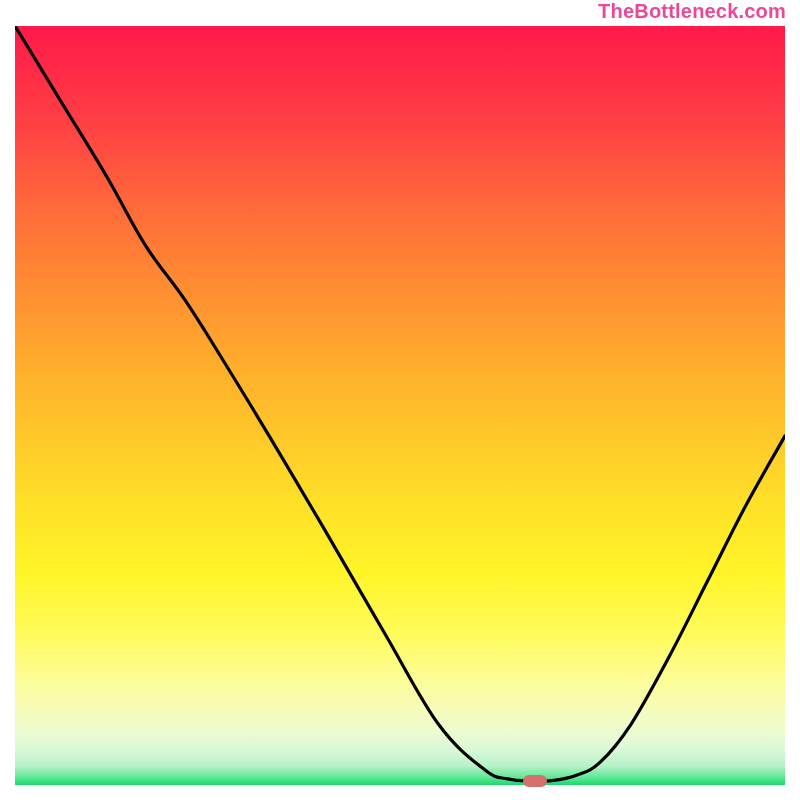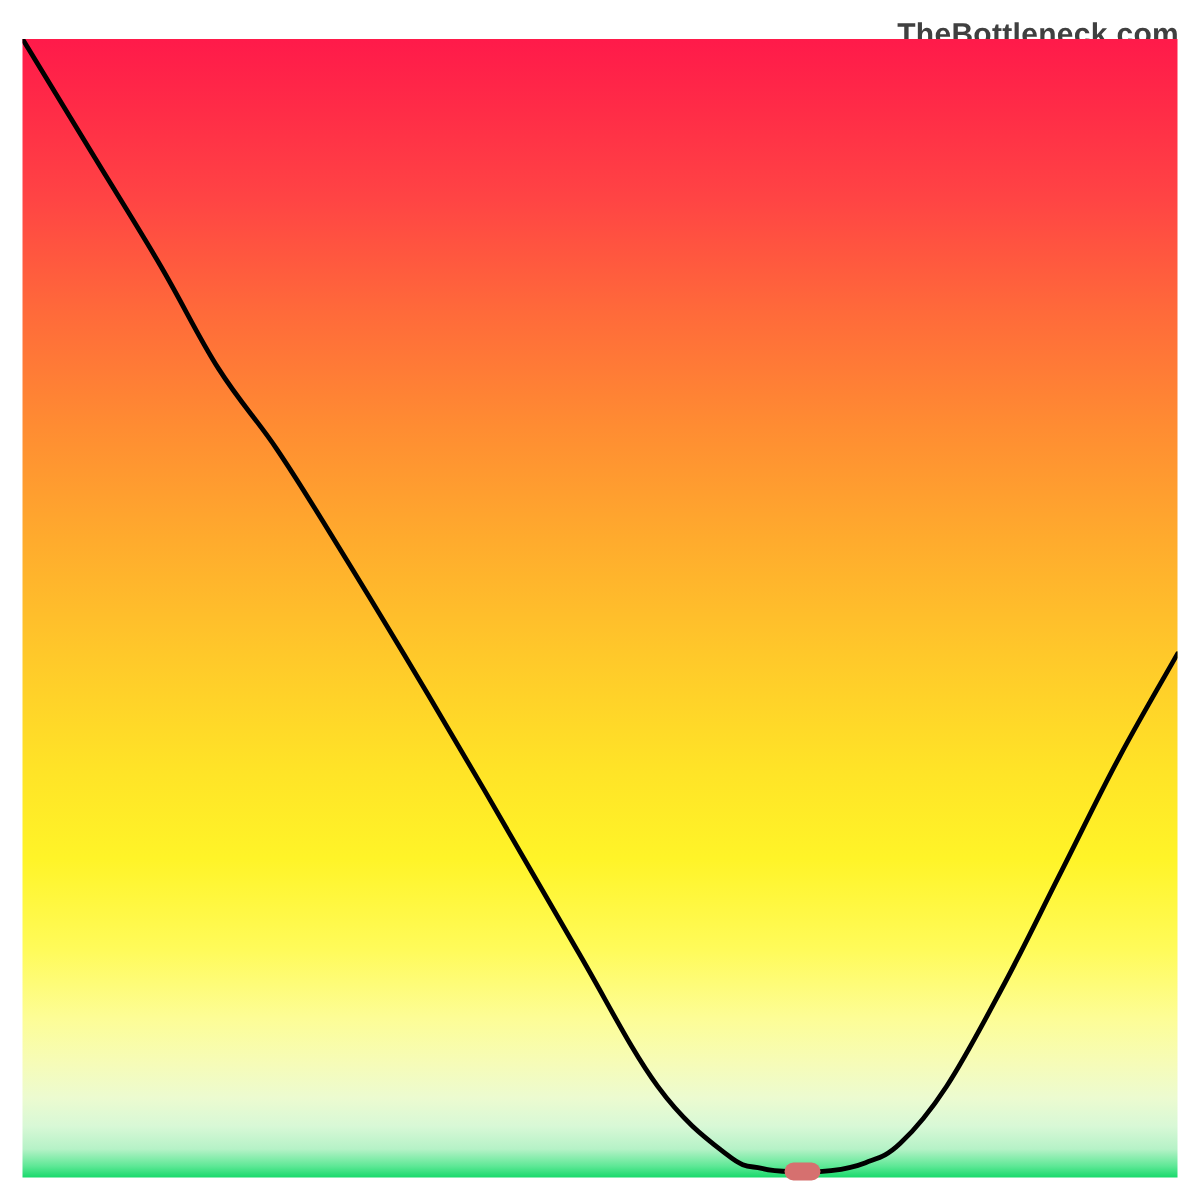--- a/index.html
+++ b/index.html
@@ -51,26 +51,26 @@
   .marker {
     position: absolute;
     width: 24px;
     height: 12px;
     background: #d6706f;
     border-radius: 6px;
     transform: translate(-50%, -50%);
   }
   .watermark {
     position: absolute;
-    top: 12px;
+    top: 0;
     right: 14px;
     font-family: Arial, Helvetica, sans-serif;
     font-size: 20px;
     font-weight: 600;
-    color: #404040;
+    color: #ec4899;
     letter-spacing: 0.2px;
   }
 </style>
 </head>
 <body>
 
 <div class="chart-container">
   <div class="watermark">TheBottleneck.com</div>
 
   <div class="plot-area">

